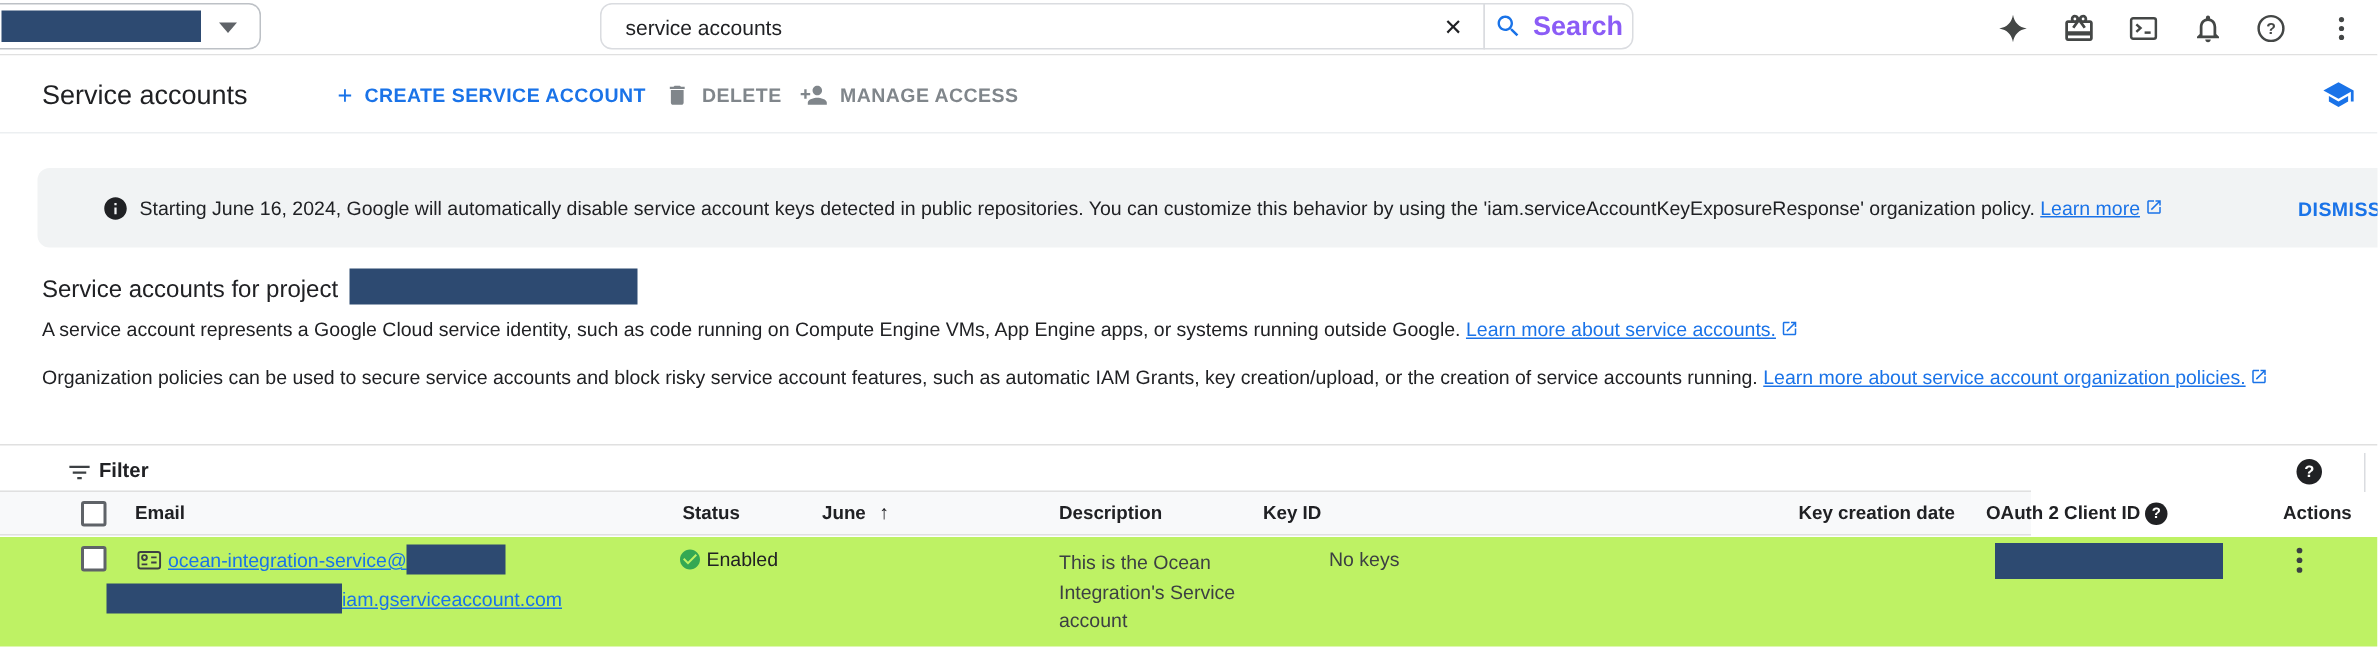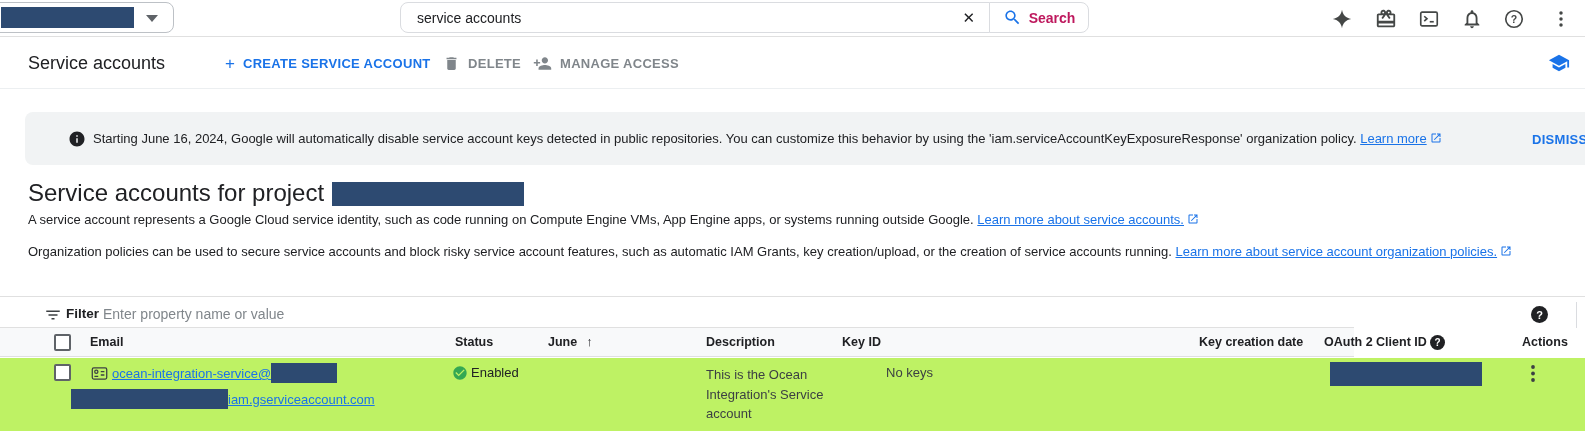--- a/index.html
+++ b/index.html
@@ -20,21 +20,21 @@
     border-radius:8px 0 0 8px; display:flex; align-items:center; padding:0 14px 0 16px;
     font-size:14px; color:#202124; background:#fff;
   }
   .search-box .qtext { flex:1; }
   .clear-x { font-size:15px; color:#202124; cursor:pointer; }
   .search-btn {
     left:989px; top:2px; width:100px; height:31px; border:1px solid #dadce0;
     border-radius:0 8px 8px 0; display:flex; align-items:center; justify-content:center;
     gap:7px; background:#fff; cursor:pointer;
   }
-  .search-btn span { color:#be185d; font-size:14px; font-weight:700; }
+  .search-btn span { color:#8b5cf6; font-size:18px; font-weight:700; }
   .tb-icon { top:7px; width:24px; height:24px; display:flex; align-items:center; justify-content:center; cursor:pointer; }
 
   
   .toolbar { left:0; top:37px; width:1585px; height:52px; background:#fff; border-bottom:1px solid #eceff1; }
   .tbar-item { top:0; height:52px; display:flex; align-items:center; gap:8px; cursor:pointer; white-space:nowrap; }
   .page-title { font-size:18px; color:#202124; cursor:default; }
   .btn-label { font-size:13px; font-weight:700; letter-spacing:.3px; }
   .blue { color:#1a73e8; }
   .gray { color:#80868b; }
   .plus { font-size:17px; font-weight:400; color:#1a73e8; line-height:1; }
@@ -43,21 +43,21 @@
   .banner {
     left:25px; top:112px; width:1595px; height:53px; background:#f1f3f4; border-radius:8px;
     display:flex; align-items:center; padding-left:43px;
   }
   .banner-text { font-size:13px; color:#202124; margin-left:7px; }
   .link { color:#1a73e8; text-decoration:underline; cursor:pointer; }
   .dismiss { left:1507px; top:20px; color:#1a73e8; font-size:13px; font-weight:700; letter-spacing:.3px; cursor:pointer; position:absolute; }
   .ext { display:inline-block; vertical-align:-1px; margin-left:3px; color:#1a73e8; }
 
   
-  .heading { left:28px; top:179px; font-size:24px; color:#202124; }
+  .heading { left:28px; top:179px; font-size:16px; color:#202124; }
   .heading .redact { width:192px; height:24px; vertical-align:-5px; margin-left:8px; }
   .para { left:28px; font-size:13px; color:#202124; white-space:nowrap; }
 
   
   .filter-row { left:0; top:296px; width:1585px; height:35px; border-top:1px solid #e0e0e0; background:#fff; }
   .filter-label { left:66px; top:9px; font-size:13.5px; font-weight:700; color:#202124; position:absolute; }
   .filter-ph { left:103px; top:9px; font-size:14px; color:#80868b; position:absolute; }
   .help-dot { width:17px; height:17px; border-radius:50%; background:#202124; color:#fff; font-size:11px; font-weight:700; display:flex; align-items:center; justify-content:center; }
   .vdiv { left:1576px; top:5px; height:26px; border-left:1px solid #dadce0; position:absolute; }
 
@@ -185,21 +185,20 @@
   <span class="link">Learn more about service account organization policies.</span><span class="ext"><svg width="12" height="12" viewBox="0 0 24 24">
         <path fill="currentColor" d="M19 19H5V5h7V3H5c-1.11 0-2 .9-2 2v14c0 1.1.89 2 2 2h14c1.1 0 2-.9 2-2v-7h-2v7zM14 3v2h3.59l-9.83 9.83 1.41 1.41L19 6.41V10h2V3h-7z"></path>
       </svg></span>
 </div>
 
 <div class="abs filter-row">
   <svg class="abs" style="left:44px;top:9px;" width="18" height="18" viewBox="0 0 24 24">
       <path fill="#3c4043" d="M10 18h4v-2h-4v2zM3 6v2h18V6H3zm3 7h12v-2H6v2z"></path>
     </svg>
   <span class="filter-label">Filter</span>
-  <span class="filter-ph">Enter property name or value</span>
   <div class="abs help-dot" style="left:1531px;top:9px;">?</div>
   <div class="vdiv"></div>
 </div>
 
 <div class="abs thead">
   <div class="abs checkbox" style="left:54px;top:6px;"></div>
   <span class="th" style="left:90px;">Email</span>
   <span class="th" style="left:455px;">Status</span>
   <span class="th" style="left:548px;"><span>June</span><span class="sort-arrow">↑</span></span>
   <span class="th" style="left:706px;">Description</span>

